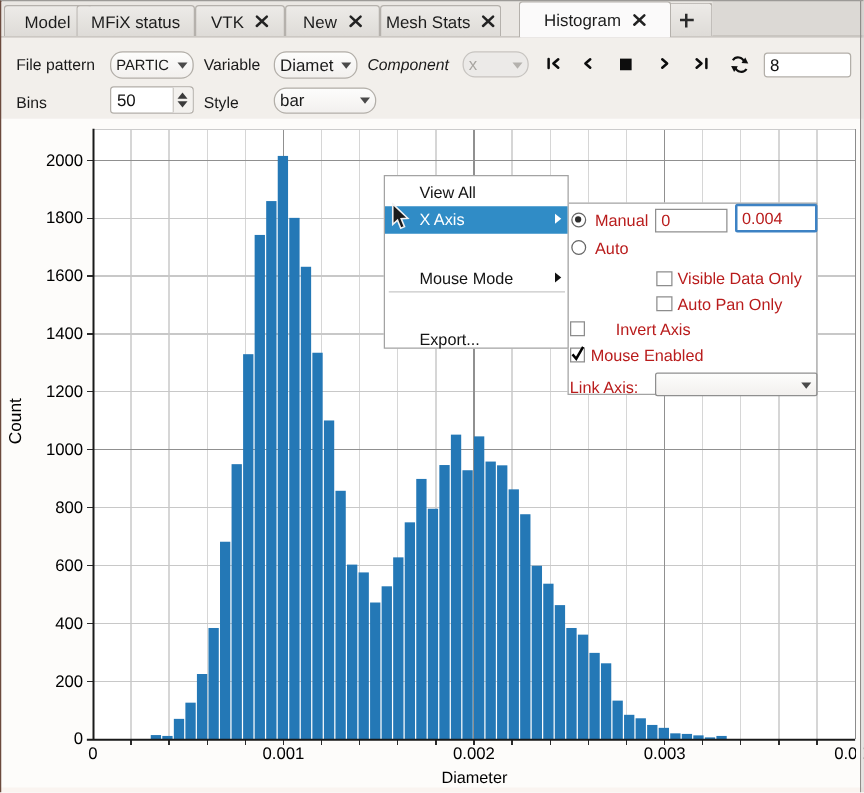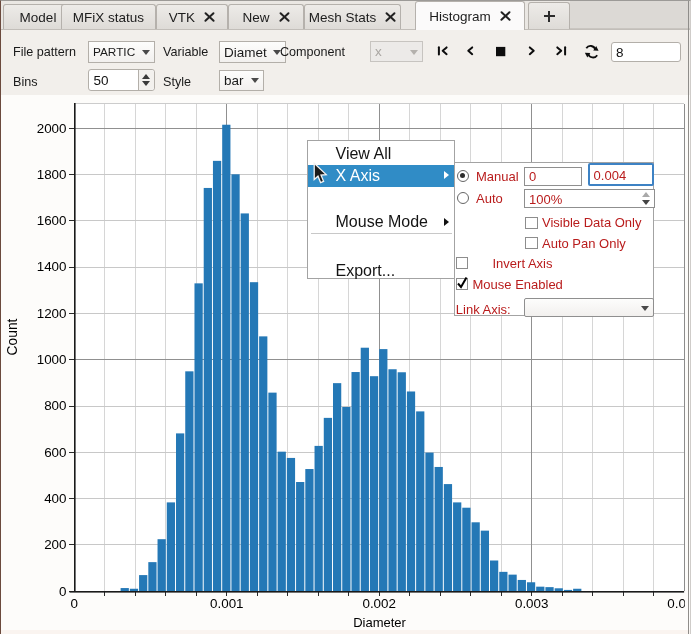--- a/index.html
+++ b/index.html
@@ -15,41 +15,41 @@
 .tab.active { top:1px; height:29px; background:#fbfafa; z-index:3; }
 .xicon { width:11px; height:11px; position:relative; }
 .xicon:before, .xicon:after { content:""; position:absolute; left:-1px; top:4.5px; width:13px; height:2.2px;
         background:#222; border-radius:1px; }
 .xicon:before { transform:rotate(43deg); }
 .xicon:after { transform:rotate(-43deg); }
 
 #toolbar { left:0; top:30px; width:691px; height:65px; background:#f2efeb; }
 .lbl { position:absolute; font-size:12.6px; color:#1a1a1a; }
 .combo { position:absolute; background:linear-gradient(#fdfdfc,#f2f0ee); border:1px solid #b3afa9;
-         border-radius:0; font-size:13.5px; color:#1a1a1a; display:flex; align-items:center; }
+         border-radius:10px; font-size:13.5px; color:#1a1a1a; display:flex; align-items:center; }
 .combo .txt { padding-left:4px; }
 .carrow { position:absolute; right:4.5px; top:50%; margin-top:-2px; width:0; height:0;
           border-left:4.7px solid transparent; border-right:4.7px solid transparent; border-top:5px solid #4a4a4a; }
 .combo.disabled { background:#eceae8; border-color:#c7c4c0; color:#a9a6a2; }
 .combo.disabled .carrow { border-top-color:#b4b1ad; }
 .field { position:absolute; background:#fff; border:1px solid #b3afa9; border-radius:3px;
          font-size:13.5px; color:#111; }
 .field .txt { position:absolute; left:4.5px; top:50%; transform:translateY(-50%); }
 
 #spin { left:88px; top:69px; width:67px; height:22px; }
 #spin .btns { position:absolute; right:0; top:0; width:16px; height:100%; border-left:1px solid #b3afa9; background:#f3f1ee; border-radius:0 3px 3px 0; }
 .tri-up { position:absolute; left:3.2px; top:3.6px; width:0; height:0;
           border-left:4.4px solid transparent; border-right:4.4px solid transparent; border-bottom:5px solid #3a3a3a; }
 .tri-dn { position:absolute; left:3.2px; bottom:3.6px; width:0; height:0;
           border-left:4.4px solid transparent; border-right:4.4px solid transparent; border-top:5px solid #3a3a3a; }
 
 #plot { left:0; top:95px; width:691px; height:539px; background:#fdfcfa; }
 
 #menu { left:306.5px; top:140px; width:148px; height:139px; background:#fff; border:1px solid #a3a3a3;
-        z-index:10; font-size:16px; color:#141414; }
+        z-index:10; font-size:13px; color:#141414; }
 .mi { position:absolute; left:0; width:100%; height:23px; display:flex; align-items:center; }
 .mi span { margin-left:28px; }
 .mi .sub { position:absolute; right:4.5px; top:50%; margin-top:-4.5px; width:0; height:0;
            border-top:4.5px solid transparent; border-bottom:4.5px solid transparent; border-left:5.5px solid #111; }
 .mi.hl { background:#308cc6; color:#fff; }
 .mi.hl .sub { border-left-color:#fff; }
 .msep { position:absolute; left:3px; width:141px; height:1px; background:#c8c8c8; }
 
 #panel { left:454px; top:162.4px; width:200px; height:154px; background:#fff; border:1px solid #a3a3a3;
          z-index:9; font-size:13px; color:#b91c1c; }
@@ -69,40 +69,40 @@
 <div class="abs" style="left:0;top:630px;width:691px;height:4px;z-index:4;background:#faf4f0;"></div>
 
 <div id="tabbar" class="abs"></div>
 <div id="tabfill" class="abs"></div>
 <div class="abs" style="left:0;top:28.6px;width:691px;height:1.2px;background:#c2beb9;z-index:2;"></div>
 <div class="tab" style="left:3px; width:70px;">Model</div>
 <div class="tab" style="left:61px; width:95px;">MFiX status</div>
 <div class="tab" style="left:156px; width:72px;">VTK <i class="xicon"></i></div>
 <div class="tab" style="left:228px; width:76px;">New <i class="xicon"></i></div>
 <div class="tab" style="left:304px; width:97px;">Mesh Stats <i class="xicon"></i></div>
-<div class="tab active" style="left:415px; width:110px;">Histogram <i class="xicon"></i></div>
+<div class="tab active" style="left:415px; width:122px;">Histogram <i class="xicon"></i></div>
 <div class="tab" style="left:527.7px; top:2px; height:27px; width:42.7px;">
   <span style="position:relative; width:11px; height:11px; display:inline-block;">
     <span style="position:absolute; left:0; top:4.4px; width:11px; height:2.3px; background:#2b2b2b;"></span>
     <span style="position:absolute; left:4.4px; top:0; width:2.3px; height:11px; background:#2b2b2b;"></span>
   </span>
 </div>
 
 <div id="toolbar" class="abs"></div>
 <div class="lbl" style="left:13px; top:45px;">File pattern</div>
 <div class="combo" style="left:88px; top:41px; width:67px; height:22px;">
     <span class="txt" style="font-size:11.8px;">PARTIC</span>
     <i class="carrow"></i>
   </div>
 <div class="lbl" style="left:163px; top:45px;">Variable</div>
 <div class="combo" style="left:219px; top:41px; width:67px; height:22px;">
     <span class="txt">Diamet</span>
     <i class="carrow"></i>
   </div>
-<div class="lbl" style="left:280px; top:45px;">Component</div>
+<div class="lbl" style="left:294px; top:45px;font-style:italic;">Component</div>
 <div class="combo disabled" style="left:370px; top:41px; width:53px; height:21px;">
     <span class="txt">x</span>
     <i class="carrow"></i>
   </div>
 <svg class="abs" style="left:432px; top:40px;" width="172" height="24" viewBox="0 0 172 24">
   <g stroke="#0d0d0d" stroke-width="2" fill="none" stroke-linecap="round" stroke-linejoin="round">
     <path d="M 6.9 7.2 L 6.9 14.4"></path>
       <path d="M 14.6 7.4 L 10.7 10.8 L 14.6 14.2"></path>
     <path d="M 40.2 7.4 L 36.3 10.8 L 40.2 14.2"></path>
     <path d="M 97.8 7.4 L 101.7 10.8 L 97.8 14.2"></path>
@@ -122,21 +122,21 @@
   </div>
 <div class="lbl" style="left:13px; top:75px;">Bins</div>
 <div id="spin" class="field">
     <span class="txt">50</span>
   <div class="btns">
       <i class="tri-up"></i>
       <i class="tri-dn"></i>
     </div>
 </div>
 <div class="lbl" style="left:163px; top:75px;">Style</div>
-<div class="combo" style="left:219px; top:69.5px; width:45px; height:21.5px;">
+<div class="combo" style="left:219px; top:69.5px; width:82px; height:21.5px;">
     <span class="txt">bar</span>
     <i class="carrow"></i>
   </div>
 
 <svg id="plot" class="abs" width="691" height="539" viewBox="0 0 691 539">
   <rect x="0" y="0" width="691" height="539" fill="#fdfcfa"></rect>
   <rect x="74.3" y="8.5" width="609.8" height="487.8" fill="#ffffff"></rect>
   <g stroke="#d6d6d6" stroke-width="1" shape-rendering="crispEdges">
 <line x1="104.79" y1="8.50" x2="104.79" y2="496.30"></line>
 <line x1="135.28" y1="8.50" x2="135.28" y2="496.30"></line>
@@ -307,25 +307,20 @@
   <div class="radio sel" style="left:2px; top:6.7px;"></div>
   <div class="ptxt" style="left:21px; top:5.5px;">Manual</div>
   <div class="sfield" style="left:69px; top:3.7px; width:57.6px; height:18.5px;">
       <span class="txt">0</span>
     </div>
   <div class="sfield" style="left:132.6px; top:0px; width:66.3px; height:22.5px; border:2px solid #3d82c4; border-radius:2px;">
       <span class="txt">0.004</span>
     </div>
   <div class="radio" style="left:2px; top:28.7px;"></div>
   <div class="ptxt" style="left:21px; top:27.5px;">Auto</div>
-  <div class="sfield" style="left:69px; top:25.8px; width:130.6px; height:19px;">
-      <span class="txt">100%</span>
-    <i class="tri-up" style="left:auto; right:3.5px; top:2.2px; border-left-width:4.5px; border-right-width:4.5px; border-bottom-width:5px; border-bottom-color:#a9a9a9;"></i>
-    <i class="tri-dn" style="left:auto; right:3.5px; bottom:2.2px; border-left-width:4.5px; border-right-width:4.5px; border-top-width:5px; border-top-color:#444;"></i>
-  </div>
   <div class="check" style="left:70.2px; top:53.5px;"></div>
   <div class="ptxt" style="left:87px; top:52px;">Visible Data Only</div>
   <div class="check" style="left:70.2px; top:73.5px;"></div>
   <div class="ptxt" style="left:87px; top:72.5px;">Auto Pan Only</div>
   <div class="check" style="left:0.5px; top:93.5px;"></div>
   <div class="ptxt" style="left:17.5px; top:93px;margin-left:20px;">Invert Axis</div>
   <div class="check" style="left:0.5px; top:114.2px;"></div>
   <svg class="abs" style="left:0px; top:110px;" width="18" height="19" viewBox="0 0 18 19">
     <path d="M 3 10.5 L 6 14 L 11.5 4.5" stroke="#000" stroke-width="2" fill="none"></path>
   </svg>

